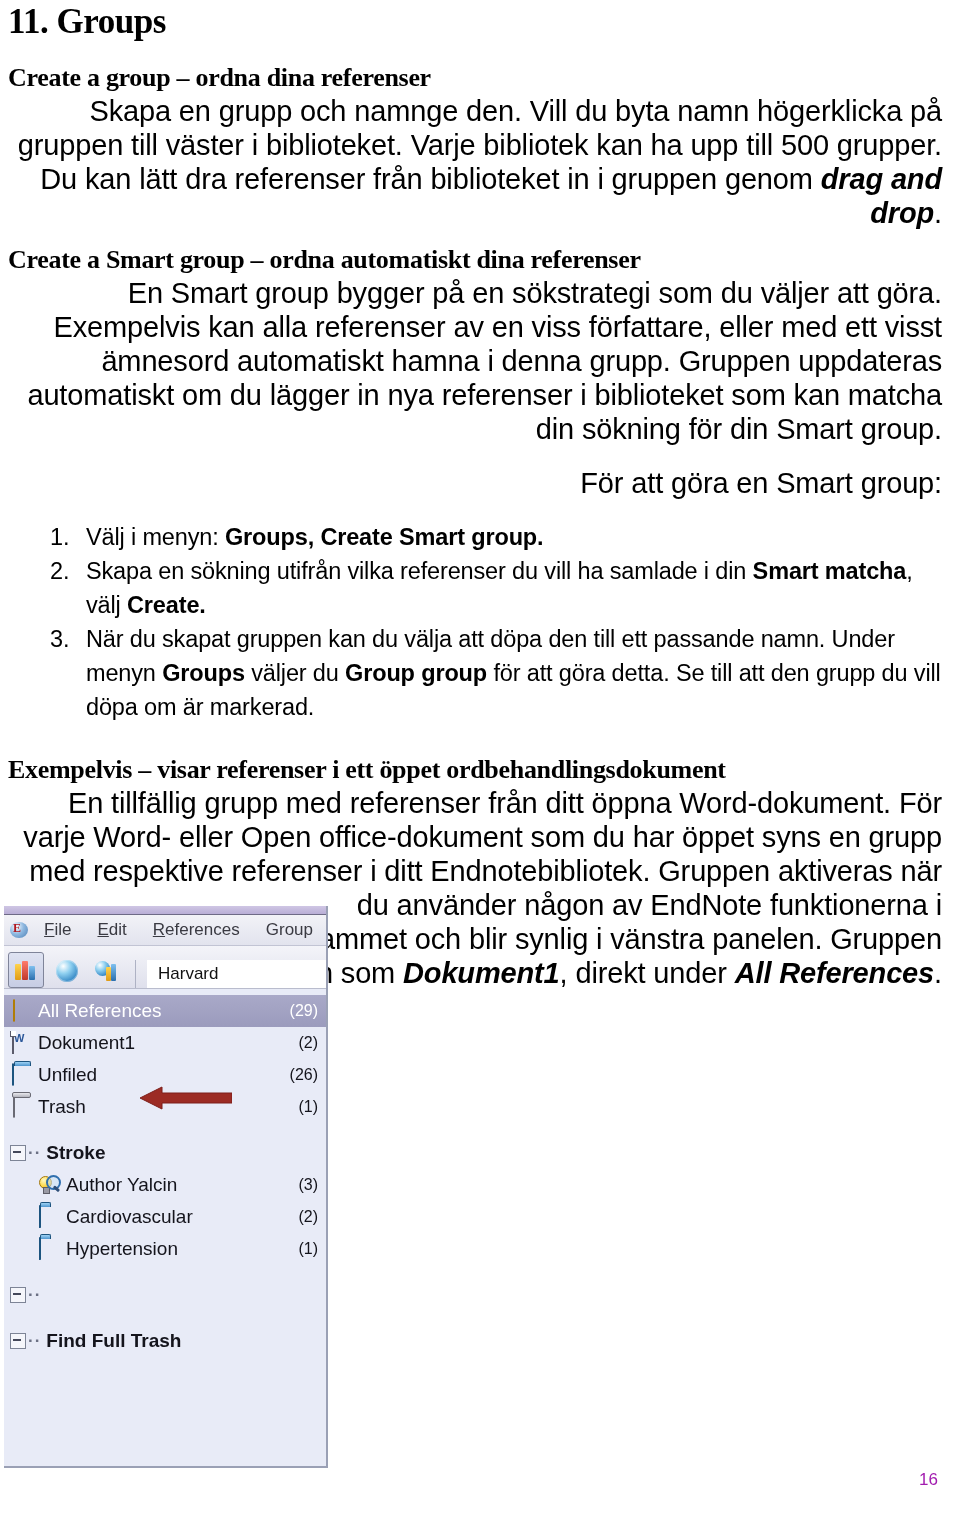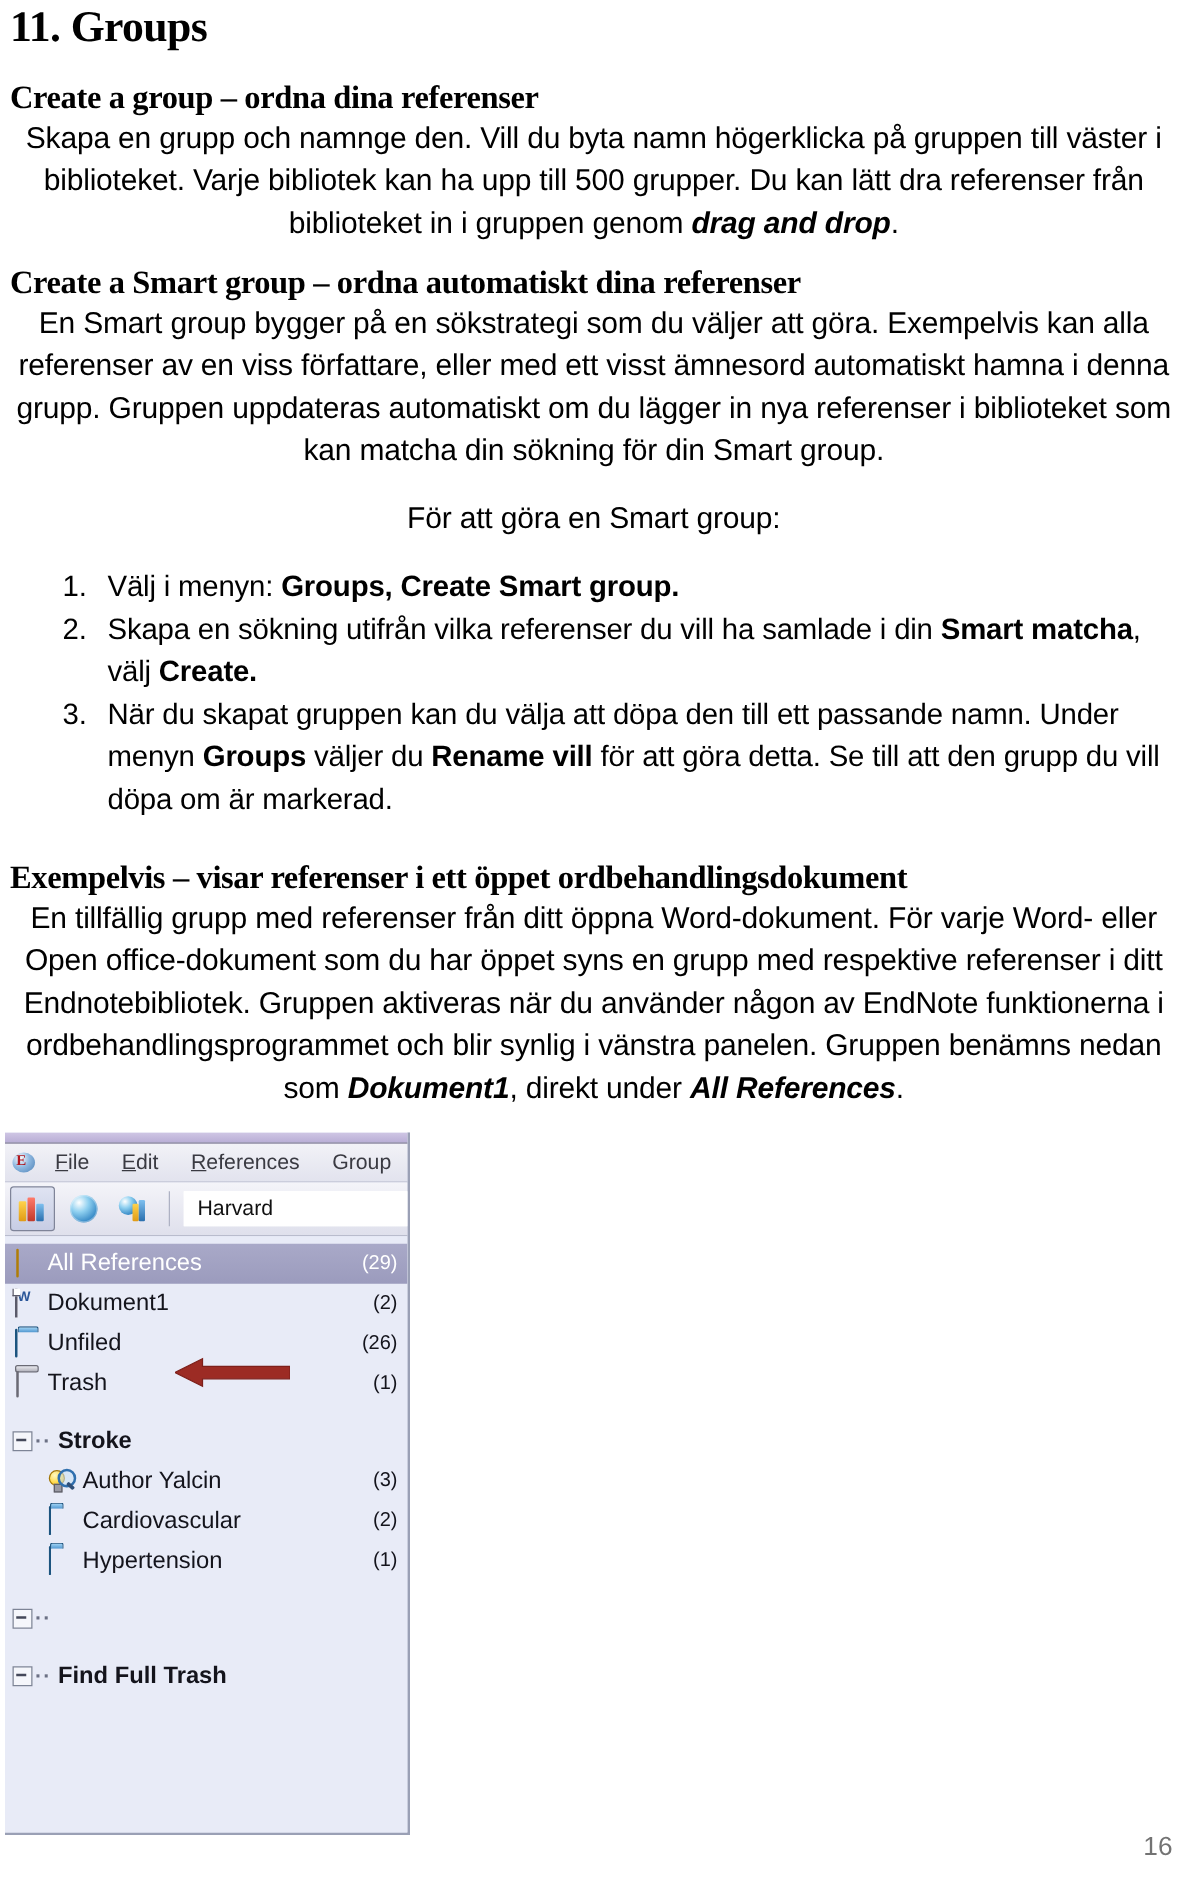--- a/index.html
+++ b/index.html
@@ -39,24 +39,24 @@
     font-weight: bold;
     font-size: 26px;
     line-height: 32px;
     letter-spacing: -0.3px;
     margin: 0;
   }
 
   
   .para {
     font-family: "Liberation Sans", sans-serif;
-    font-size: 24px;
+    font-size: 29px;
     line-height: 34px;
     margin: 0;
-    text-align: center;
+    text-align: right;
     letter-spacing: -0.15px;
   }
   .para b, .bold-ital {
     font-weight: bold;
     font-style: italic;
   }
 
   .spacer-sm { height: 14px; }
   .spacer-md { height: 20px; }
   .spacer-lg { height: 30px; }
@@ -133,21 +133,21 @@
     padding: 0 13px;
     white-space: nowrap;
   }
   .en-menu-item u { text-decoration: underline; }
 
   .en-toolbar {
     height: 42px;
     background: linear-gradient(#f4f4f9, #dfe0ec);
     border-bottom: 1px solid #b9bccd;
     display: flex;
-    align-items: center;
+    align-items: flex-end;
     padding-left: 4px;
     gap: 6px;
   }
   .tb-btn {
     width: 34px; height: 34px;
     display: flex; align-items: center; justify-content: center;
     border-radius: 3px;
     position: relative;
   }
   .tb-btn.pressed {
@@ -384,22 +384,22 @@
     z-index: 5;
     pointer-events: none;
   }
 
   
   .page-no {
     position: absolute;
     right: 22px;
     bottom: 14px;
     font-family: "Liberation Sans", sans-serif;
-    font-size: 21px;
-    color: #737373;
+    font-size: 17px;
+    color: #a21caf;
   }
 </style>
 </head>
 <body>
 
 <div class="page">
 
   <h1 class="h-main">11. Groups</h1>
 
   <div class="spacer-md"></div>
@@ -421,21 +421,21 @@
   <div class="spacer-md"></div>
 
   <ol class="steps">
     <li>
       <span>Välj i menyn: </span><b>Groups, Create Smart group.</b>
     </li>
     <li>
       <span>Skapa en sökning utifrån vilka referenser du vill ha samlade i din </span><b>Smart matcha</b><span>, välj </span><b>Create.</b>
     </li>
     <li>
-      <span>När du skapat gruppen kan du välja att döpa den till ett passande namn. Under menyn </span><b>Groups</b><span> väljer du </span><b>Rename vill</b><span> för att göra detta. Se till att den grupp du vill döpa om är markerad.</span>
+      <span>När du skapat gruppen kan du välja att döpa den till ett passande namn. Under menyn </span><b>Groups</b><span> väljer du </span><b>Group group</b><span> för att göra detta. Se till att den grupp du vill döpa om är markerad.</span>
     </li>
   </ol>
 
   <div class="spacer-lg"></div>
 
   <h2 class="h-sub">Exempelvis – visar referenser i ett öppet ordbehandlingsdokument</h2>
   <p class="para">
     <span>En tillfällig grupp med referenser från ditt öppna Word-dokument. För varje Word- eller Open office-dokument som du har öppet syns en grupp med respektive referenser i ditt Endnotebibliotek. Gruppen aktiveras när du använder någon av EndNote funktionerna i ordbehandlingsprogrammet och blir synlig i vänstra panelen. Gruppen benämns nedan som </span><b>Dokument1</b><span>, direkt under </span><b>All References</b><span>.</span>
   </p>
 

